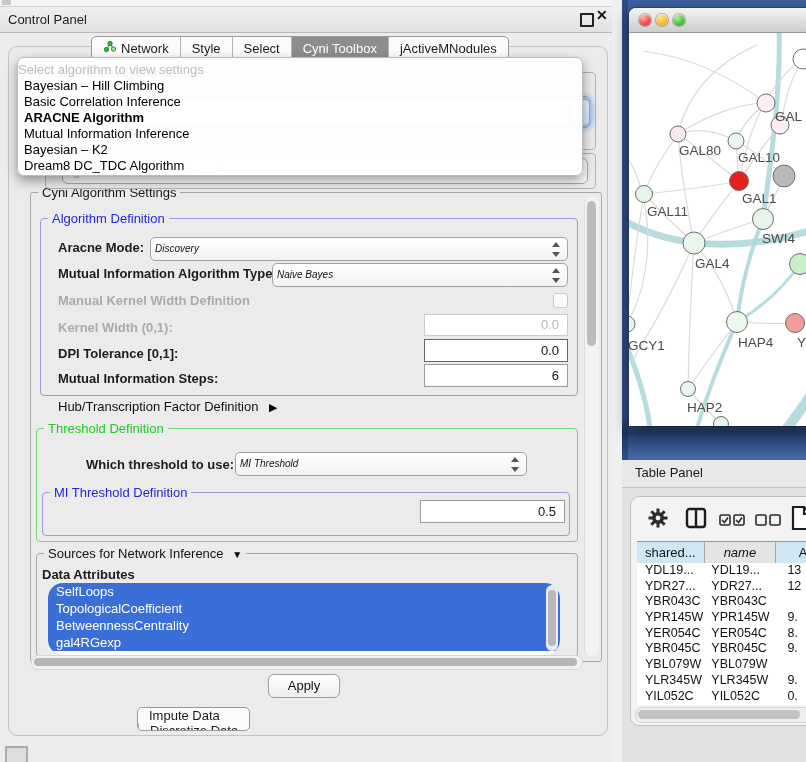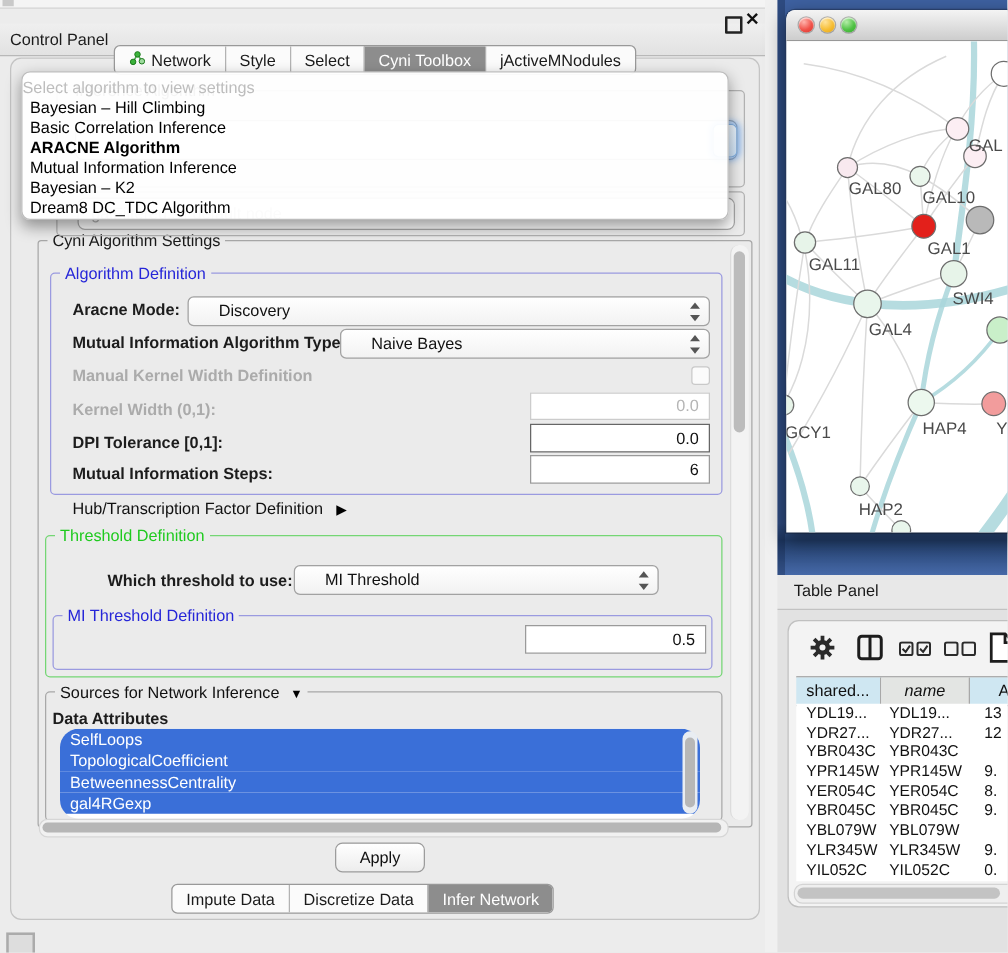--- a/index.html
+++ b/index.html
@@ -4,36 +4,36 @@
 <style>
   html,body{margin:0;padding:0;}
   body{width:806px;height:762px;overflow:hidden;background:#ececec;
        font-family:"Liberation Sans",sans-serif;-webkit-font-smoothing:antialiased;}
   .screen{position:relative;width:806px;height:762px;overflow:hidden;}
   .abs{position:absolute;}
 
   
   #topStrip{left:0;top:0;width:614px;height:6px;background:#f4f4f4;border-bottom:1px solid #d2d2d2;}
   #topTab{left:2px;top:0;width:9px;height:5px;background:#c9c9c9;}
-  #cpTitle{left:0;top:19px;width:614px;height:25px;background:linear-gradient(#efefef,#e2e2e2);
+  #cpTitle{left:0;top:7px;width:614px;height:25px;background:linear-gradient(#efefef,#e2e2e2);
            border-bottom:1px solid #b8b8b8;}
   #cpTitleText{left:8px;top:0;line-height:25px;font-size:13px;color:#1c1c1c;}
   #btnFloat{left:580px;top:13px;width:10px;height:10px;border:2px solid #222;border-radius:1px;}
   #btnClose{left:596px;top:3px;font-size:14px;font-weight:bold;color:#111;line-height:25px;}
   #gutter{left:612px;top:0;width:10px;height:762px;background:#f0f0f0;}
   #cpOuter{left:8px;top:46px;width:598px;height:688px;background:#ebebeb;border:1px solid #c4c4c4;border-radius:9px;}
 
   
   .segbar{display:flex;height:22px;background:#fbfbfb;border:1px solid #999;border-radius:5px;overflow:hidden;
           font-size:13px;color:#1b1b1b;z-index:5;}
   .seg{display:flex;align-items:center;padding:0 11px;border-left:1px solid #b3b3b3;white-space:nowrap;}
   .seg:first-child{border-left:none;}
   .seg.sel{background:#8d8d8d;color:#fff;text-align:right;}
   #tabbar{left:91px;top:36px;}
-  #btabbar{left:137px;top:707px;}
+  #btabbar{left:137px;top:707px;flex-direction:column;}
   .seg .ticon{margin-right:5px;display:inline-block;}
 
   
   #hiddenGroup{left:45px;top:72px;width:549px;height:76px;border:1px solid #b2b2b2;border-radius:4px;z-index:1;}
   #hiddenGroupLabel{left:57px;top:65px;font-size:13px;color:#444;background:#ebebeb;padding:0 3px;z-index:1;}
   #hiddenCombo{left:60px;top:96px;width:528px;height:30px;border:1px solid #a5a5a5;border-radius:6px;background:#fff;z-index:1;}
   #hgSpin{left:570px;top:99px;width:18px;height:25px;border-radius:5px;border:1px solid #86b3e4;
           background:linear-gradient(#eaf3fc,#cfe4f8);box-shadow:0 0 6px 2px rgba(100,160,235,.8);z-index:2;}
   #hiddenGroup2{left:45px;top:153px;width:549px;height:34px;border:1px solid #b2b2b2;border-radius:4px;z-index:1;}
   #hiddenCombo2{left:62px;top:158px;width:526px;height:26px;border:1px solid #a8a8a8;border-radius:6px;background:#fdfdfd;
@@ -56,21 +56,21 @@
   #thrGrp{left:36px;top:428px;width:540px;height:112px;border-color:#74d674;}
   #thrGrpLabel{left:44px;top:421px;color:#1fca1f;}
   #miGrp{left:42px;top:492px;width:526px;height:42px;border-color:#9a9ae0;}
   #miGrpLabel{left:50px;top:485px;color:#2626d8;}
   #srcGrp{left:36px;top:553px;width:540px;height:102px;}
   #srcGrpLabel{left:44px;top:546px;color:#111;}
 
   .flabel{font-size:13px;font-weight:bold;color:#1c1c1c;white-space:nowrap;}
   .flabel.dis{color:#ababab;}
   .combo{background:linear-gradient(#ffffff,#f2f2f2);border:1px solid #a2a2a2;border-radius:5px;
-         font-size:13px;line-height:22px;padding-left:24px;color:#111;box-sizing:border-box;}
+         font-size:10px;line-height:22px;padding-left:4px;color:#111;box-sizing:border-box;font-style:italic;}
   .spin{position:absolute;right:7px;top:3px;width:8px;height:17px;}
   .spin::before{content:"";position:absolute;top:1px;left:0;border-left:4px solid transparent;
                 border-right:4px solid transparent;border-bottom:5px solid #555;}
   .spin::after{content:"";position:absolute;bottom:1px;left:0;border-left:4px solid transparent;
                border-right:4px solid transparent;border-top:5px solid #555;}
   .tinput{background:#fff;border:1px solid #9a9a9a;font-size:13px;text-align:right;
           padding-right:8px;color:#111;box-sizing:border-box;}
   .tinput.dis{border-color:#cccccc;color:#b5b5b5;}
   #chkManual{left:553px;top:293px;width:13px;height:13px;border:1px solid #c9c9c9;border-radius:3px;background:#fbfbfb;}
   #hubRow{left:58px;top:399px;font-size:13px;color:#111;}

